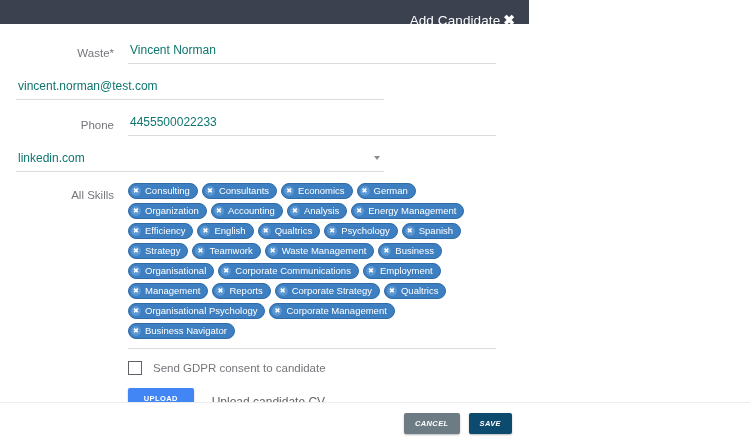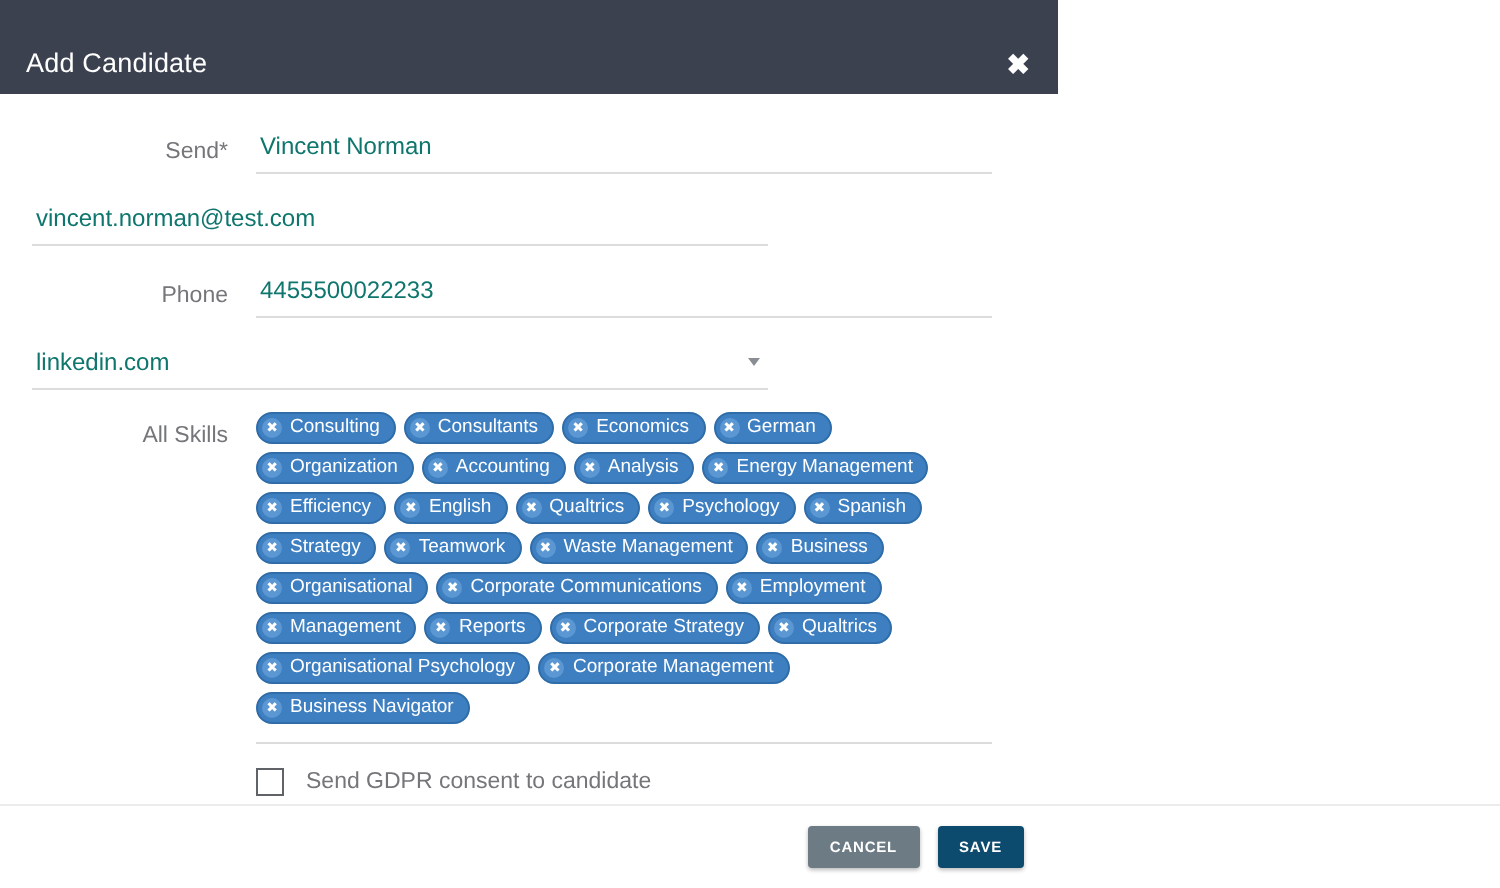--- a/index.html
+++ b/index.html
@@ -18,25 +18,25 @@
   
   .modal {
     position: absolute;
     left: 0;
     top: 0;
     width: 529px;
     background: #ffffff;
   }
 
   .modal-header {
-    height: 47px;
+    height: 24px;
     background: #3b414f;
     display: flex;
     align-items: center;
-    justify-content: space-between;
+    justify-content: flex-end;
     padding: 16px 11px 0 13px;
     box-sizing: border-box;
   }
   .modal-title {
     color: #ffffff;
     font-size: 13.5px;
     letter-spacing: .1px;
   }
   .close-btn {
     color: #ffffff;
@@ -224,38 +224,39 @@
     font-family: "Liberation Sans", sans-serif;
     font-size: 7.5px;
     font-weight: bold;
     letter-spacing: .4px;
     border: 0;
     border-radius: 2px;
     color: #ffffff;
     padding: 6px 11px;
     cursor: pointer;
     box-shadow: 0 1px 2px rgba(0,0,0,.28);
+    font-style: italic;
   }
   .btn-cancel { background: #6c7b84; margin-right: 9px; }
   .btn-save { background: #0c4a6e; }
 </style>
 </head>
 <body>
 
 <div class="modal">
 
   <div class="modal-header">
     <div class="modal-title">Add Candidate</div>
     <div class="close-btn">✖</div>
   </div>
 
   <div class="modal-body">
 
     <div class="form-row">
-      <div class="field-label">Send*</div>
+      <div class="field-label">Waste*</div>
       <div class="field-ctrl">
         <input class="underlined" type="text" value="Vincent Norman" style="">
       </div>
     </div>
     <div class="row-spacer"></div>
 
     <div class="form-row">
       <div class="field-ctrl">
         <input class="underlined" type="text" value="vincent.norman@test.com" style="">
       </div>

